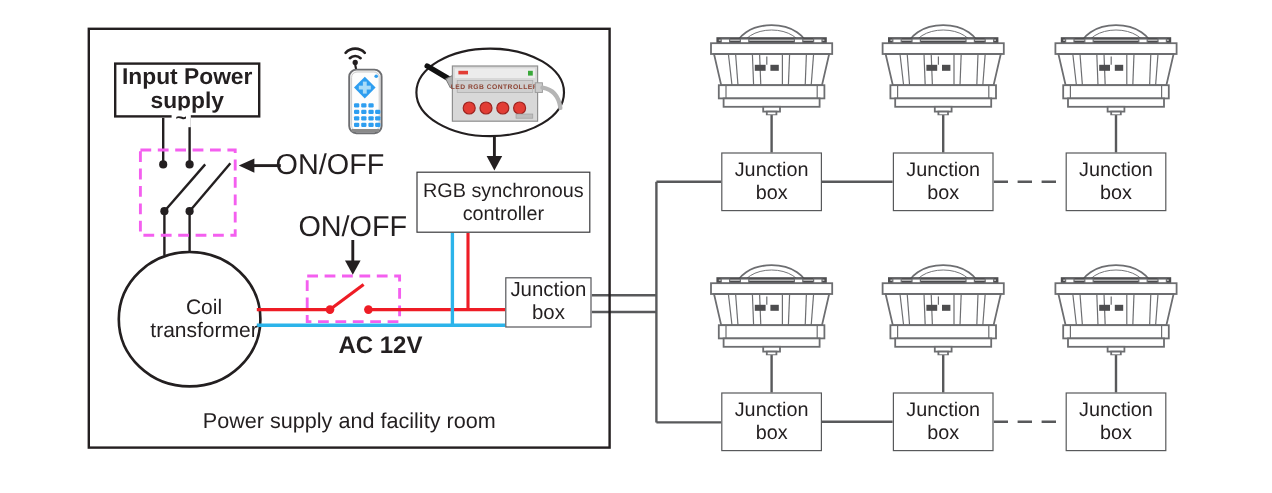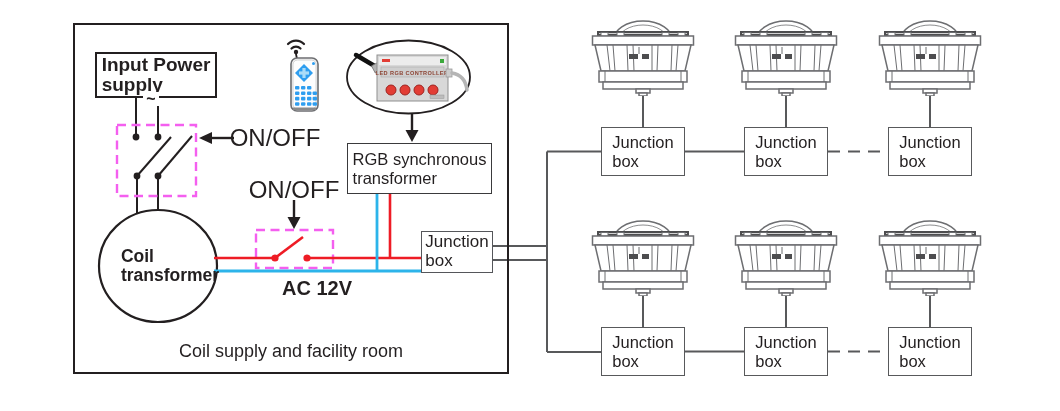--- a/index.html
+++ b/index.html
@@ -3,21 +3,21 @@
 <meta charset="utf-8">
 <style>
   html,body{margin:0;padding:0;background:#ffffff;}
   .stage{
     position:relative;width:1060px;height:411px;background:#ffffff;
     font-family:"Liberation Sans", sans-serif;color:#231f20;overflow:hidden;
   }
   .overlay{position:absolute;left:0;top:0;width:1060px;height:411px;}
   .abs{position:absolute;box-sizing:border-box;}
   .lblbox{
-    display:flex;align-items:center;justify-content:center;text-align:left;
+    display:flex;align-items:center;justify-content:center;text-align:center;
     background:#ffffff;white-space:pre-line;
   }
   .facility-border{border:2px solid #231f20;background:transparent;}
   .ips{border:2px solid #231f20;font-weight:bold;font-size:19px;line-height:1.06;}
   .rgbbox{border:1.5px solid #3a3a3c;font-size:16.5px;line-height:1.15;}
   .jbox{border:1.5px solid #55565a;font-size:17px;line-height:1.1;}
   .rowjb{border:1.5px solid #58595b;font-size:16.5px;line-height:1.12;background:#fff;}
   .coil-label{font-size:17.5px;line-height:1.1;background:transparent;}
   .onoff{font-size:24px;background:transparent;white-space:nowrap;}
   .ac12v{font-size:20px;font-weight:bold;background:transparent;white-space:nowrap;}
@@ -147,32 +147,32 @@
 
   <div class="abs facility-border" style="left:73px;top:23px;width:436px;height:351px;"></div>
 
   <div class="abs lblbox ips" style="left:95px;top:52px;width:122px;height:46px;">Input Power
 supply</div>
   <div class="abs lblbox tilde" style="left:143px;top:92px;width:16px;height:14px;">~</div>
 
   <div class="abs lblbox onoff" style="left:237px;top:128px;width:76px;height:20px;">ON/OFF</div>
   <div class="abs lblbox onoff" style="left:256px;top:180px;width:76px;height:20px;">ON/OFF</div>
 
-  <div class="abs lblbox coil-label" style="left:98px;top:245px;width:144px;height:42px;font-weight:bold;">Coil
+  <div class="abs lblbox coil-label" style="left:98px;top:245px;width:144px;height:42px;">Coil
 transformer</div>
 
   <div class="abs lblbox rgbbox" style="left:347px;top:143px;width:145px;height:51px;">RGB synchronous
-transformer</div>
+controller</div>
 
   <div class="abs lblbox jbox" style="left:421px;top:231px;width:72px;height:42px;">Junction
 box</div>
 
   <div class="abs lblbox ac12v" style="left:280px;top:278px;width:74px;height:20px;">AC 12V</div>
 
-  <div class="abs lblbox caption" style="left:73px;top:339px;width:436px;height:24px;">Coil supply and facility room</div>
+  <div class="abs lblbox caption" style="left:73px;top:339px;width:436px;height:24px;">Power supply and facility room</div>
 
   <svg class="abs" style="left:284px;top:22px;" width="40" height="92" viewBox="0 0 40 92">
     <g stroke="#231f20" fill="none" stroke-width="2.2" stroke-linecap="round">
       <path d="M4,22 a11,11 0 0 1 16,0"></path>
       <path d="M7.5,26.5 a6.5,6.5 0 0 1 9,0"></path>
       <circle cx="12" cy="30" r="2.2" fill="#231f20" stroke="none"></circle>
       <line x1="12" y1="32" x2="13" y2="37" stroke-width="1.8"></line>
     </g>
     <g>
       <rect x="7" y="36" width="27" height="53" rx="6" fill="#f4f4f4" stroke="#6d6e71" stroke-width="1.6"></rect>

